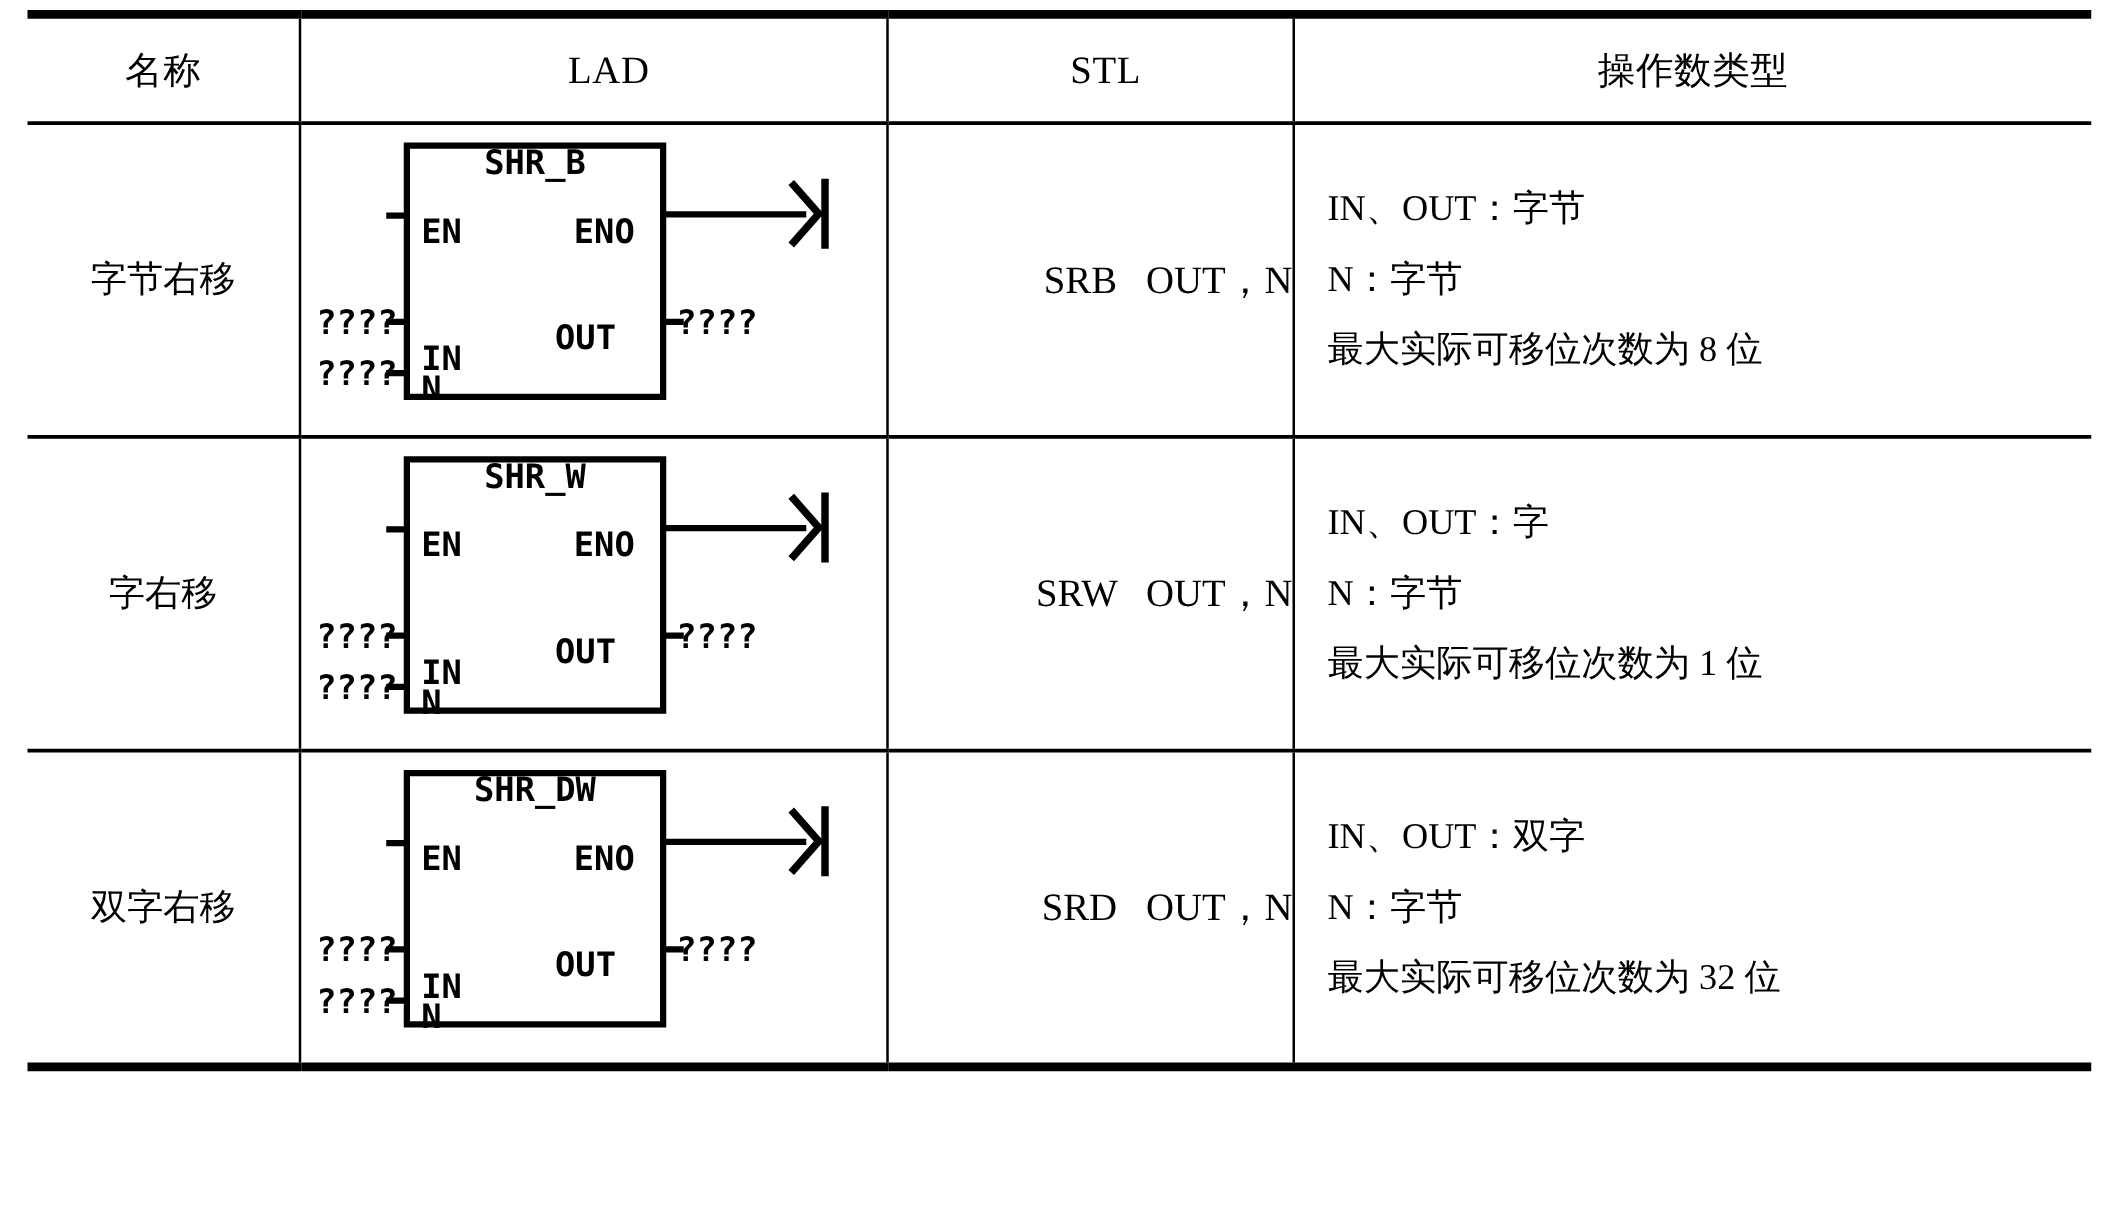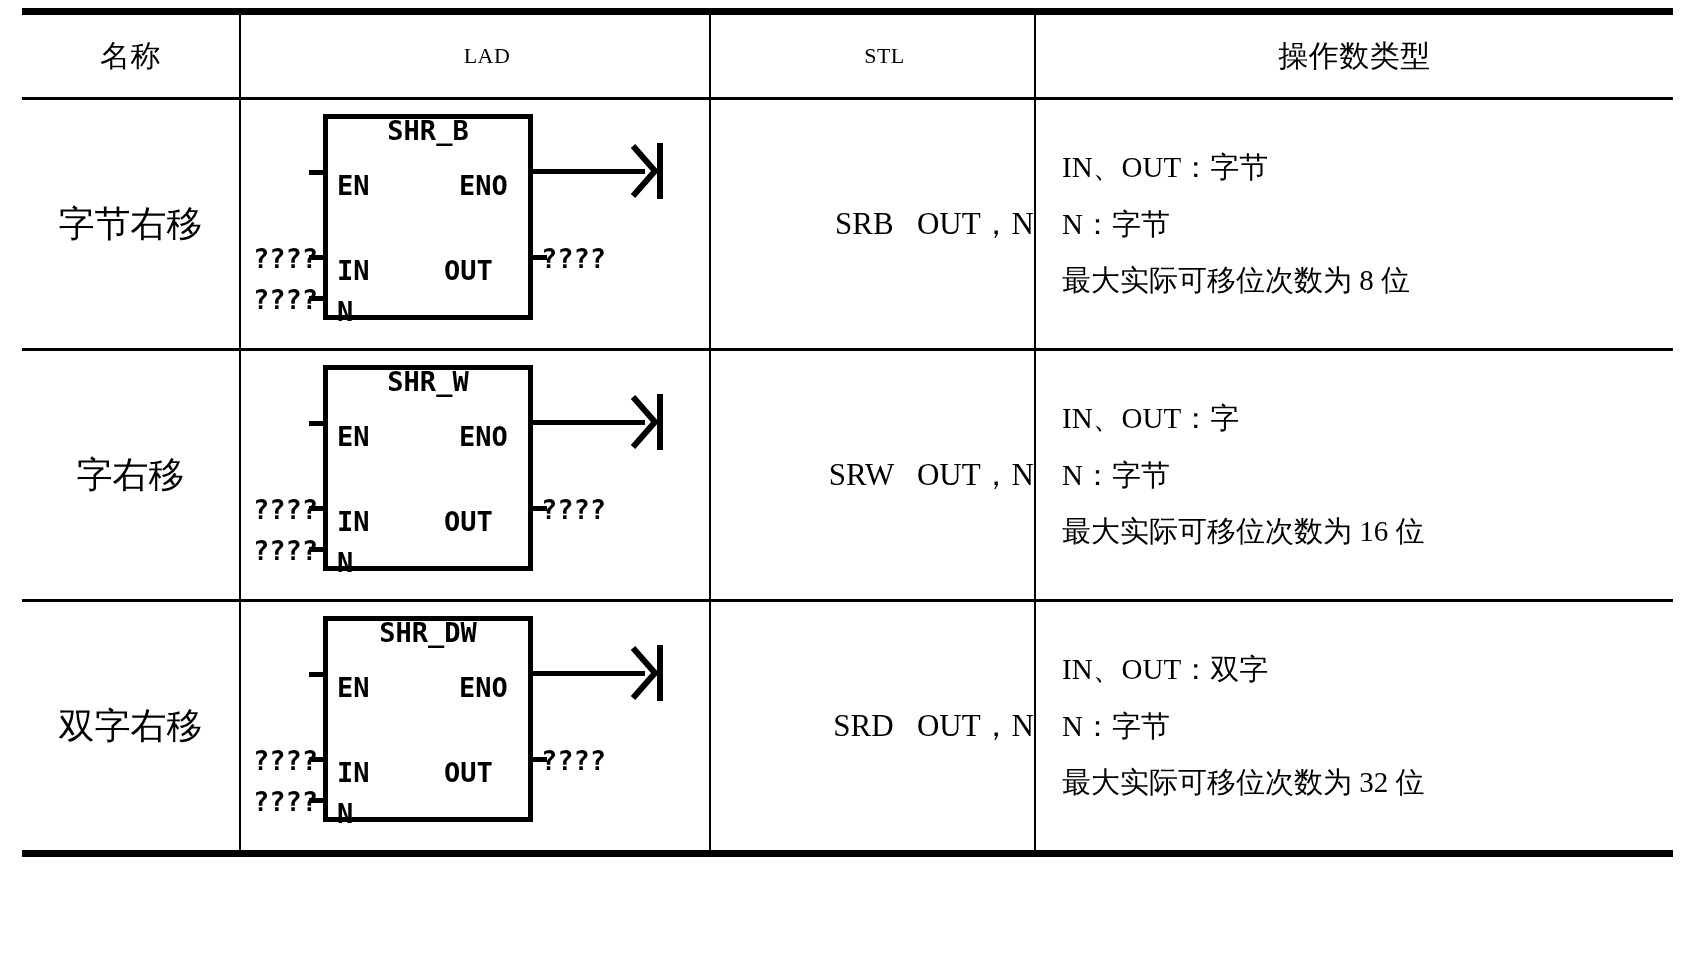--- a/index.html
+++ b/index.html
@@ -63,25 +63,25 @@
   .col-name { width: 218px; }
   .col-lad  { width: 470px; }
   .col-stl  { width: 325px; }
   .col-op   { width: 638px; }
 
   .hdr-text {
     text-align: center;
     font-size: 30px;
     letter-spacing: 0.5px;
   }
-  .hdr-text.latin { font-size: 22px; margin-left: 24px; }
+  .hdr-text.latin { font-size: 31px; margin-left: 24px; }
 
   .name-text {
     text-align: center;
-    font-size: 36px;
+    font-size: 29px;
   }
 
   .stl-text {
     text-align: right;
     font-size: 31px;
     white-space: pre;
   }
 
   .op-block {
     padding: 6px 0 6px 26px;
@@ -124,21 +124,21 @@
     position: absolute;
     font-family: "DejaVu Sans Mono", monospace;
     font-size: 27px;
     font-weight: bold;
     line-height: 1;
     z-index: 3;
     margin-top: 12px;
   }
   .pin-en  { left: 96px;  top: 60px; }
   .pin-eno { left: 218px; top: 60px; }
-  .pin-in  { left: 96px;  top: 145px; text-align: center; }
+  .pin-in  { left: 96px;  top: 162px; text-align: center; }
   .pin-out { left: 203px; top: 145px; }
   .pin-n   { left: 96px;  top: 186px; }
 
   .lbl {
     position: absolute;
     font-family: "DejaVu Sans Mono", monospace;
     font-size: 27px;
     font-weight: bold;
     color: #000;
     line-height: 1;
@@ -274,21 +274,21 @@
           </svg>
         </div>
       </td>
       <td class="cell">
         <div class="stl-text">SRW   OUT，N</div>
       </td>
       <td class="cell edge-right">
         <div class="op-block">
           <div class="op-line">IN、OUT：字</div>
           <div class="op-line">N：字节</div>
-          <div class="op-line">最大实际可移位次数为 16 位</div>
+          <div class="op-line">最大实际可移位次数为 1 位</div>
         </div>
       </td>
     </tr>
 
     <tr class="body-row last">
       <td class="cell edge-left">
         <div class="name-text">双字右移</div>
       </td>
       <td class="cell">
         <div class="lad-wrap">

